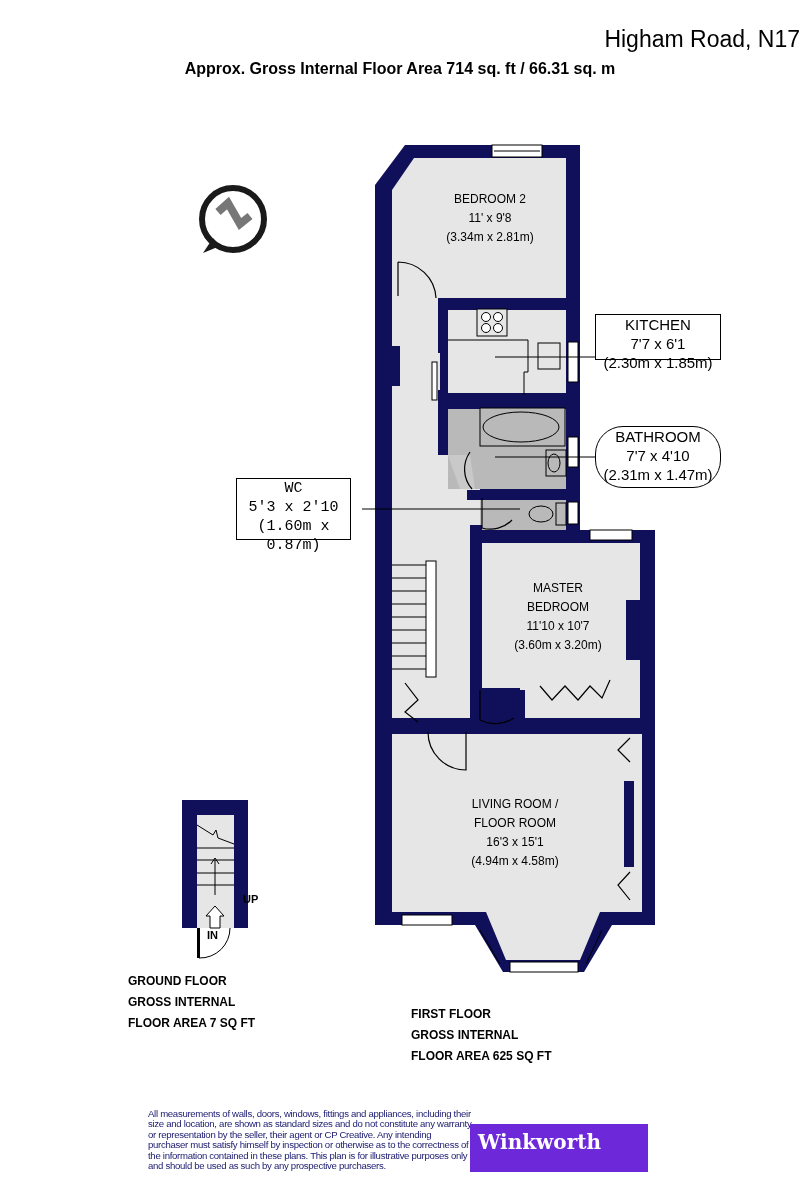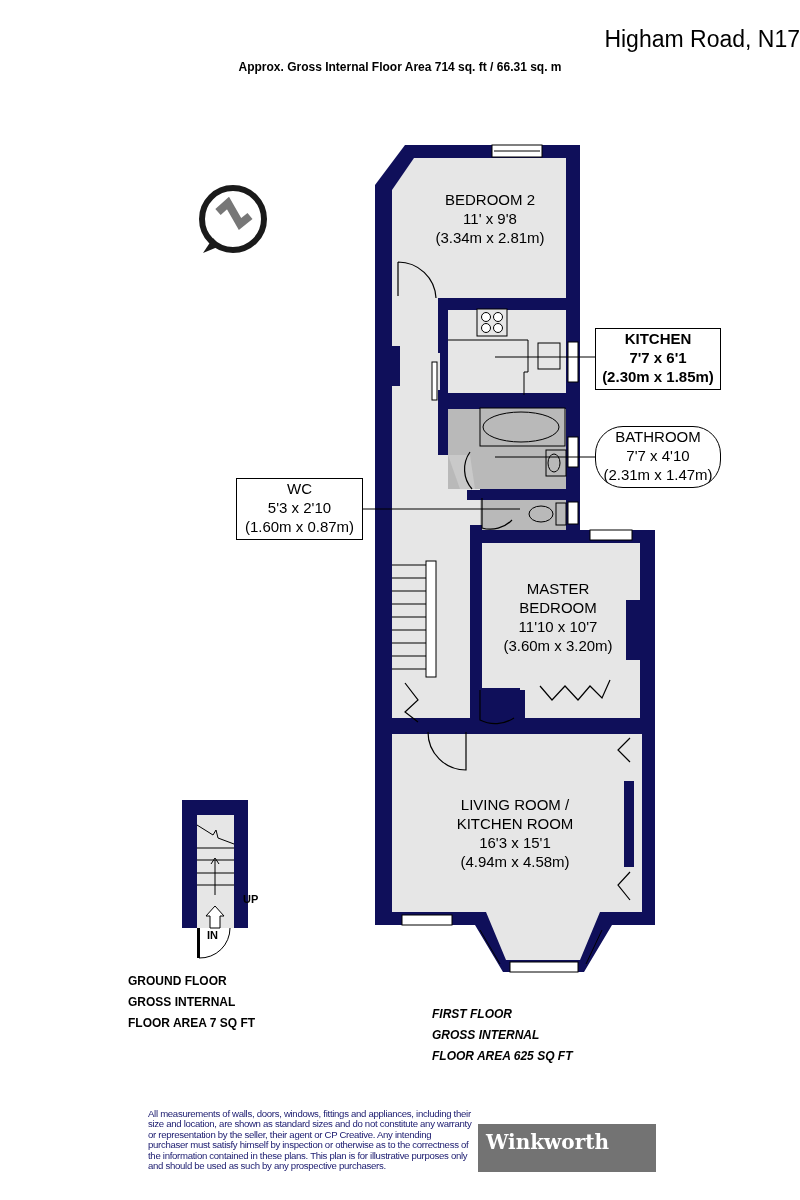--- a/index.html
+++ b/index.html
@@ -1,24 +1,24 @@
 <!DOCTYPE html>
 <html><head>
   <meta charset="utf-8">
   <style>
     html, body { margin: 0; padding: 0; background: #ffffff; }
     body { width: 800px; height: 1200px; position: relative; overflow: hidden; font-family: "Liberation Sans", sans-serif; color: #000; }
     .title { position: absolute; left: 0; width: 800px; text-align: right; top: 26px; font-size: 23px; font-weight: normal; letter-spacing: 0px; }
-    .subtitle { position: absolute; left: 0; width: 800px; text-align: center; top: 60px; font-size: 12px; font-weight: bold; }
+    .subtitle { position: absolute; left: 0; width: 800px; text-align: center; top: 60px; font-size: 16px; font-weight: bold; }
     svg.plan { position: absolute; left: 0; top: 0; }
-    .room-label { position: absolute; text-align: center; font-size: 15px; line-height: 19px; }
+    .room-label { position: absolute; text-align: center; font-size: 12px; line-height: 19px; }
     .callout { position: absolute; border: 1.5px solid #000; background: #fff; text-align: center; font-size: 15px; line-height: 19px; box-sizing: border-box; }
     .floor-label { position: absolute; font-size: 12px; font-weight: bold; line-height: 21px; }
     .disclaimer { position: absolute; left: 148px; top: 1109px; width: 325px; font-size: 9.6px; line-height: 10.4px; color: #1a1a6e; letter-spacing: -0.3px; }
-    .logo { position: absolute; left: 470px; top: 1124px; width: 178px; height: 48px; background: #737373; margin-left: 8px; }
+    .logo { position: absolute; left: 470px; top: 1124px; width: 178px; height: 48px; background: #6d28d9; }
     .logo span { position: absolute; left: 8px; top: 6px; color: #fff; font-family: "DejaVu Serif", serif; font-weight: bold; font-size: 20px; }
     .in-label { position: absolute; left: 207px; top: 929px; font-size: 11px; font-weight: bold; text-align: center; }
     .up-label { position: absolute; left: 205px; top: 893px; font-size: 11px; font-weight: bold; padding-left: 38px; }
   </style>
 </head>
 <body>
 
 <div class="title">Higham Road, N17</div>
 <div class="subtitle">Approx. Gross Internal Floor Area 714 sq. ft / 66.31 sq. m</div>
 
@@ -152,62 +152,62 @@
     <rect x="197" y="928" width="3" height="30" fill="#000"></rect>
   </g>
 </svg>
 
 <div class="room-label" style="left:420px; top:190px; width:140px;">
   <div>BEDROOM 2</div>
   <div>11' x 9'8</div>
   <div>(3.34m x 2.81m)</div>
 </div>
 
-<div class="callout" style="left:595px; top:328px; width:126px; height:62px;font-weight:bold;">
+<div class="callout" style="left:595px; top:314px; width:126px; height:46px;">
   <div>KITCHEN</div>
   <div>7'7 x 6'1</div>
   <div>(2.30m x 1.85m)</div>
 </div>
 
 <div class="callout" style="left:595px; top:426px; width:126px; height:62px;border-radius:28px;">
   <div>BATHROOM</div>
   <div>7'7 x 4'10</div>
   <div>(2.31m x 1.47m)</div>
 </div>
 
-<div class="callout" style="left:236px; top:478px; width:127px; height:62px;">
+<div class="callout" style="left:236px; top:478px; width:115px; height:62px;font-family:Liberation Mono, monospace;">
   <div>WC</div>
   <div>5'3 x 2'10</div>
   <div>(1.60m x 0.87m)</div>
 </div>
 
 <div class="room-label" style="left:488px; top:579px; width:140px;">
   <div>MASTER</div>
   <div>BEDROOM</div>
   <div>11'10 x 10'7</div>
   <div>(3.60m x 3.20m)</div>
 </div>
 
 <div class="room-label" style="left:440px; top:795px; width:150px;">
   <div>LIVING ROOM /</div>
-  <div>KITCHEN ROOM</div>
+  <div>FLOOR ROOM</div>
   <div>16'3 x 15'1</div>
   <div>(4.94m x 4.58m)</div>
 </div>
 
 <div class="up-label">UP</div>
 <div class="in-label">IN</div>
 
 <div class="floor-label" style="left:128px; top:971px;">
   <div>GROUND FLOOR</div>
   <div>GROSS INTERNAL</div>
   <div>FLOOR AREA 7 SQ FT</div>
 </div>
 
-<div class="floor-label" style="left:432px; top:1004px;font-style:italic;">
+<div class="floor-label" style="left:411px; top:1004px;">
   <div>FIRST FLOOR</div>
   <div>GROSS INTERNAL</div>
   <div>FLOOR AREA 625 SQ FT</div>
 </div>
 
 <div class="disclaimer">All measurements of walls, doors, windows, fittings and appliances, including their size and location, are shown as standard sizes and do not constitute any warranty or representation by the seller, their agent or CP Creative. Any intending purchaser must satisfy himself by inspection or otherwise as to the correctness of the information contained in these plans. This plan is for illustrative purposes only and should be used as such by any prospective purchasers.</div>
 <div class="logo">
   <span>Winkworth</span>
 </div>
 

